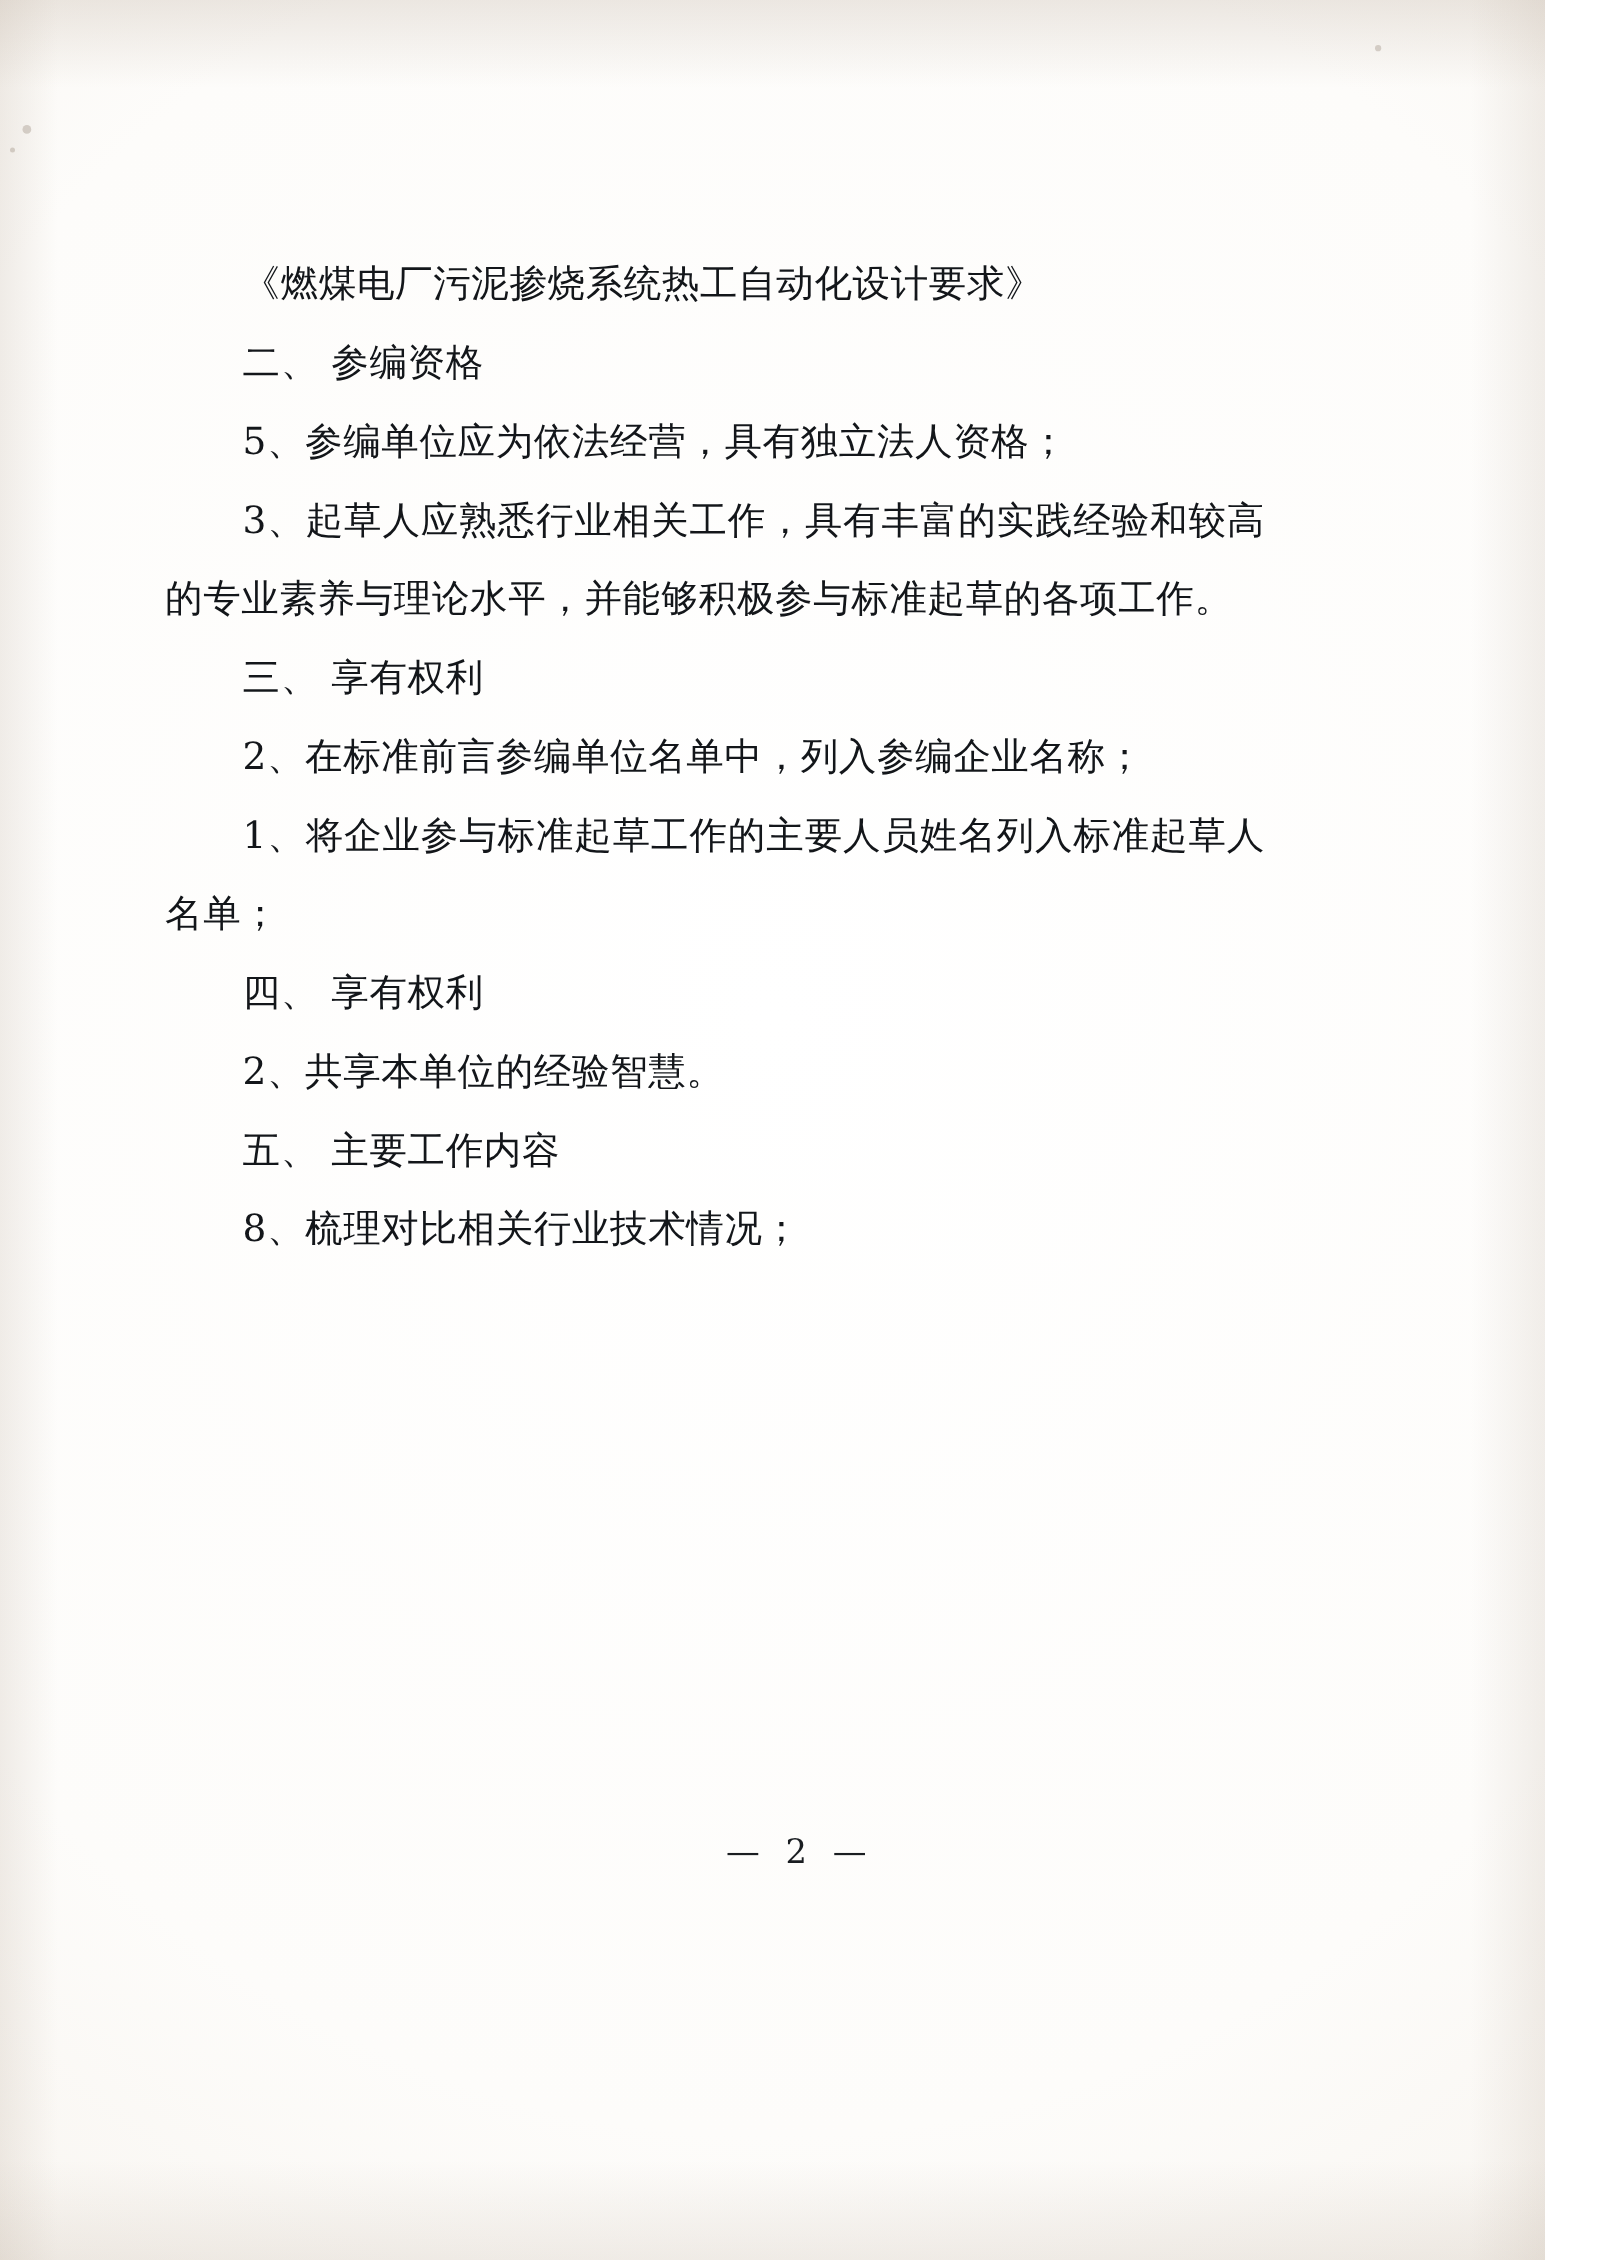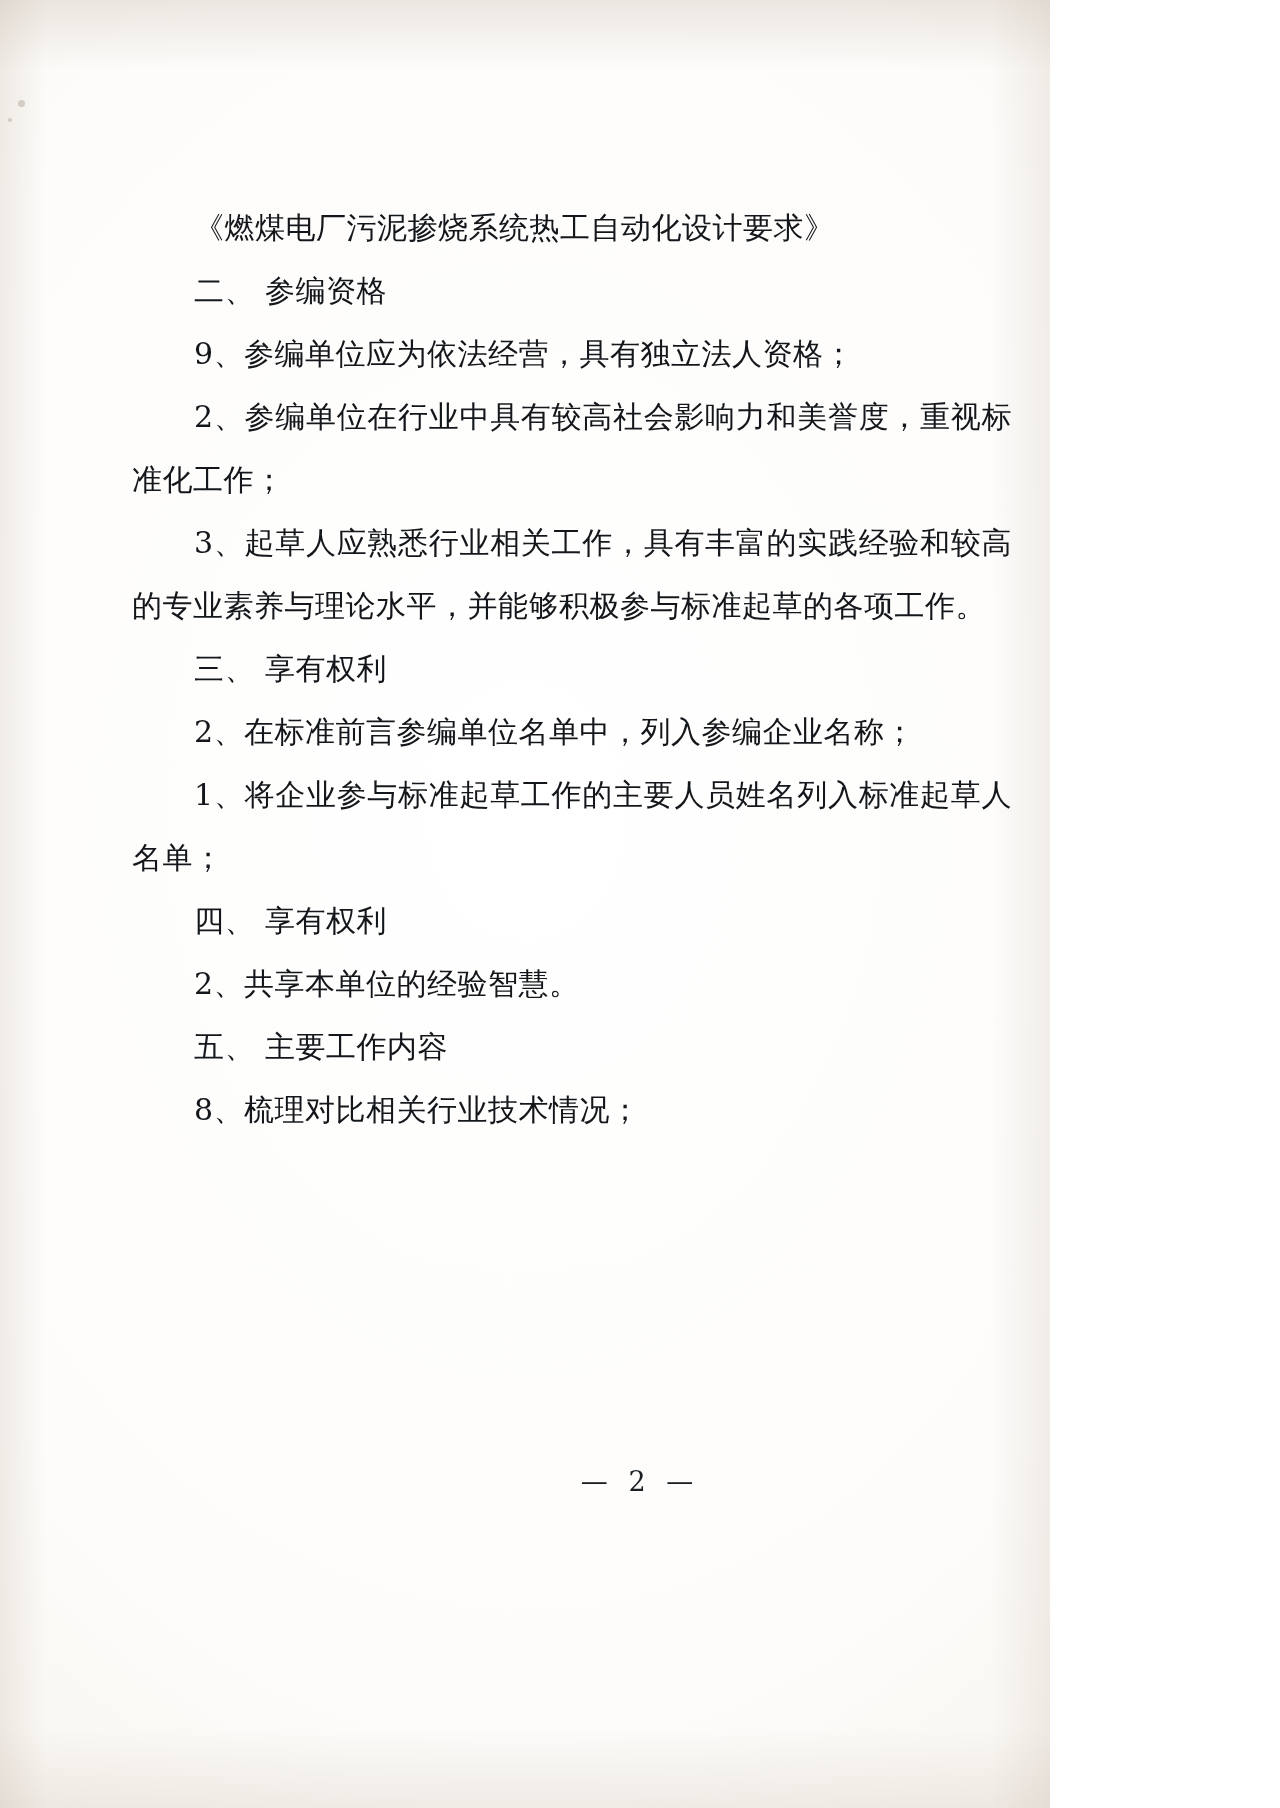--- a/index.html
+++ b/index.html
@@ -9,21 +9,21 @@
   body {
     width: 1280px;
     height: 1808px;
     background: #ffffff;
     font-family: "DejaVu Serif", serif;
     overflow: hidden;
   }
   
   .page {
     position: relative;
-    width: 1050px;
+    width: 1236px;
     height: 1808px;
     background:
       radial-gradient(ellipse 120% 90% at 50% 45%, #ffffff 0%, #fdfcfa 55%, #f6f2ec 85%, #efe9e1 100%);
     box-sizing: border-box;
     overflow: hidden;
   }
   
   .edge-top {
     position: absolute; left: 0; top: 0; width: 100%; height: 70px;
     background: linear-gradient(to bottom, rgba(190,175,160,0.28), rgba(255,255,255,0));
@@ -95,22 +95,21 @@
 
   <div class="speck" style="left:18px; top:100px; width:7px; height:7px;"></div>
   <div class="speck" style="left:8px; top:118px; width:4px; height:4px;"></div>
   <div class="speck" style="left:1100px; top:36px; width:5px; height:5px;"></div>
 
   <div class="content">
 
     <p class="line indent">《燃煤电厂污泥掺烧系统热工自动化设计要求》</p>
 
     <p class="line indent">二、 参编资格</p>
-    <p class="line indent">9、参编单位应为依法经营，具有独立法人资格；</p>
-    <p class="line indent">2、参编单位在行业中具有较高社会影响力和美誉度，重视标准化工作；</p>
+    <p class="line indent">5、参编单位应为依法经营，具有独立法人资格；</p>
     <p class="line indent">3、起草人应熟悉行业相关工作，具有丰富的实践经验和较高的专业素养与理论水平，并能够积极参与标准起草的各项工作。</p>
 
     <p class="line indent">三、 享有权利</p>
     <p class="line indent">2、在标准前言参编单位名单中，列入参编企业名称；</p>
     <p class="line indent">1、将企业参与标准起草工作的主要人员姓名列入标准起草人名单；</p>
 
     <p class="line indent">四、 享有权利</p>
     <p class="line indent">2、共享本单位的经验智慧。</p>
 
     <p class="line indent">五、 主要工作内容</p>

